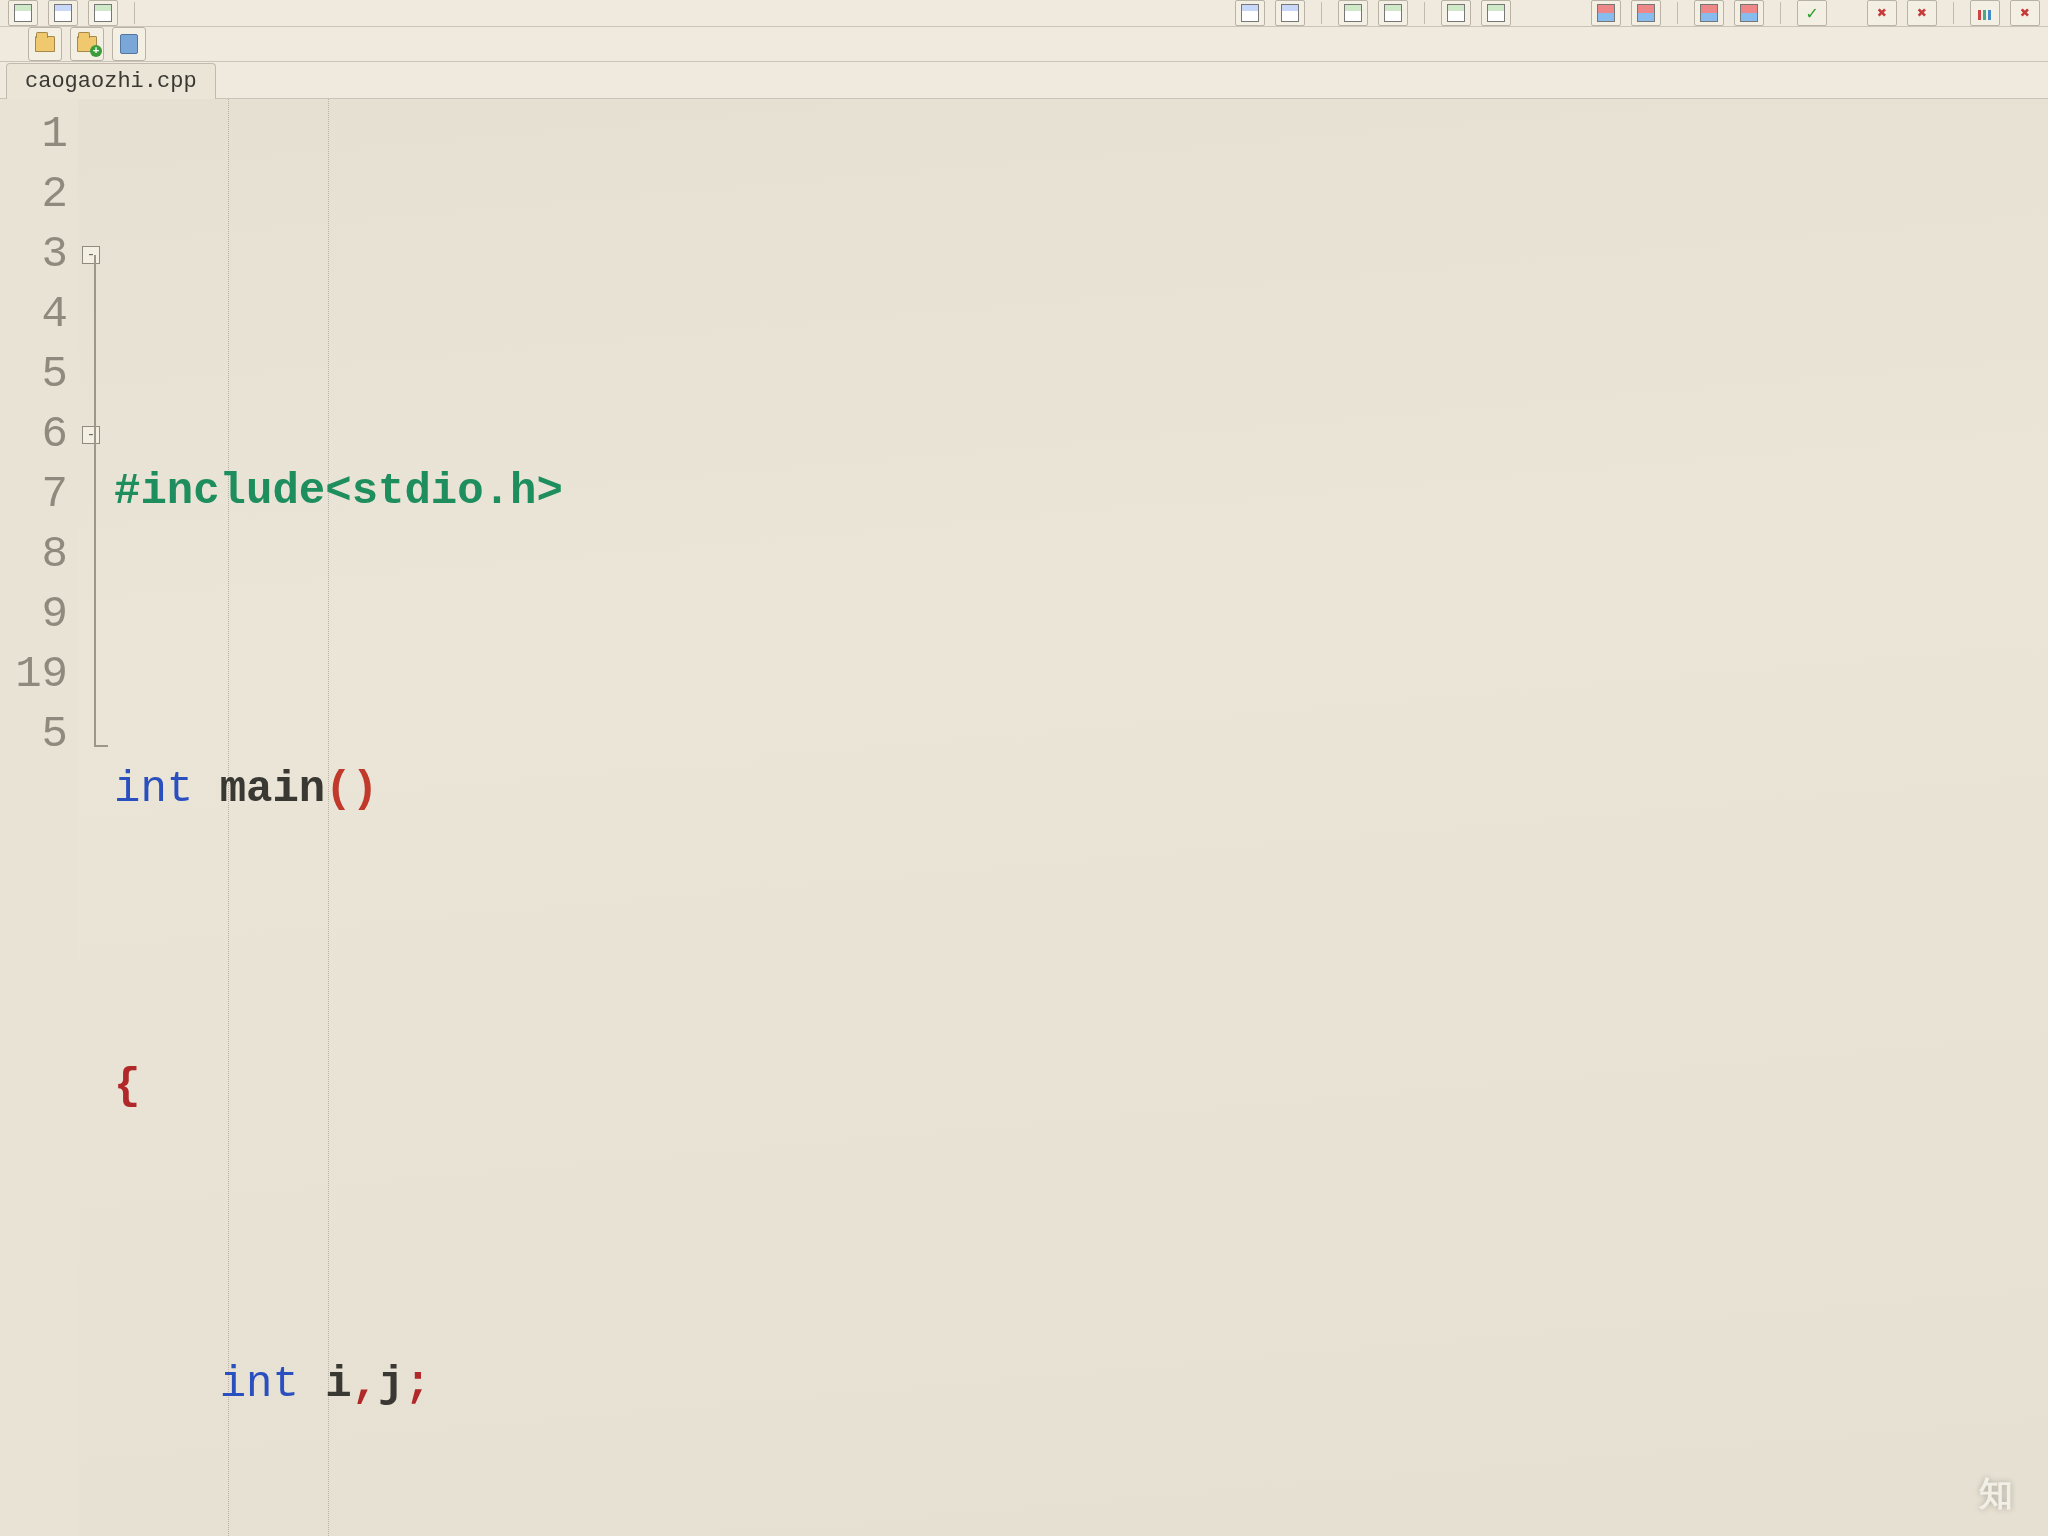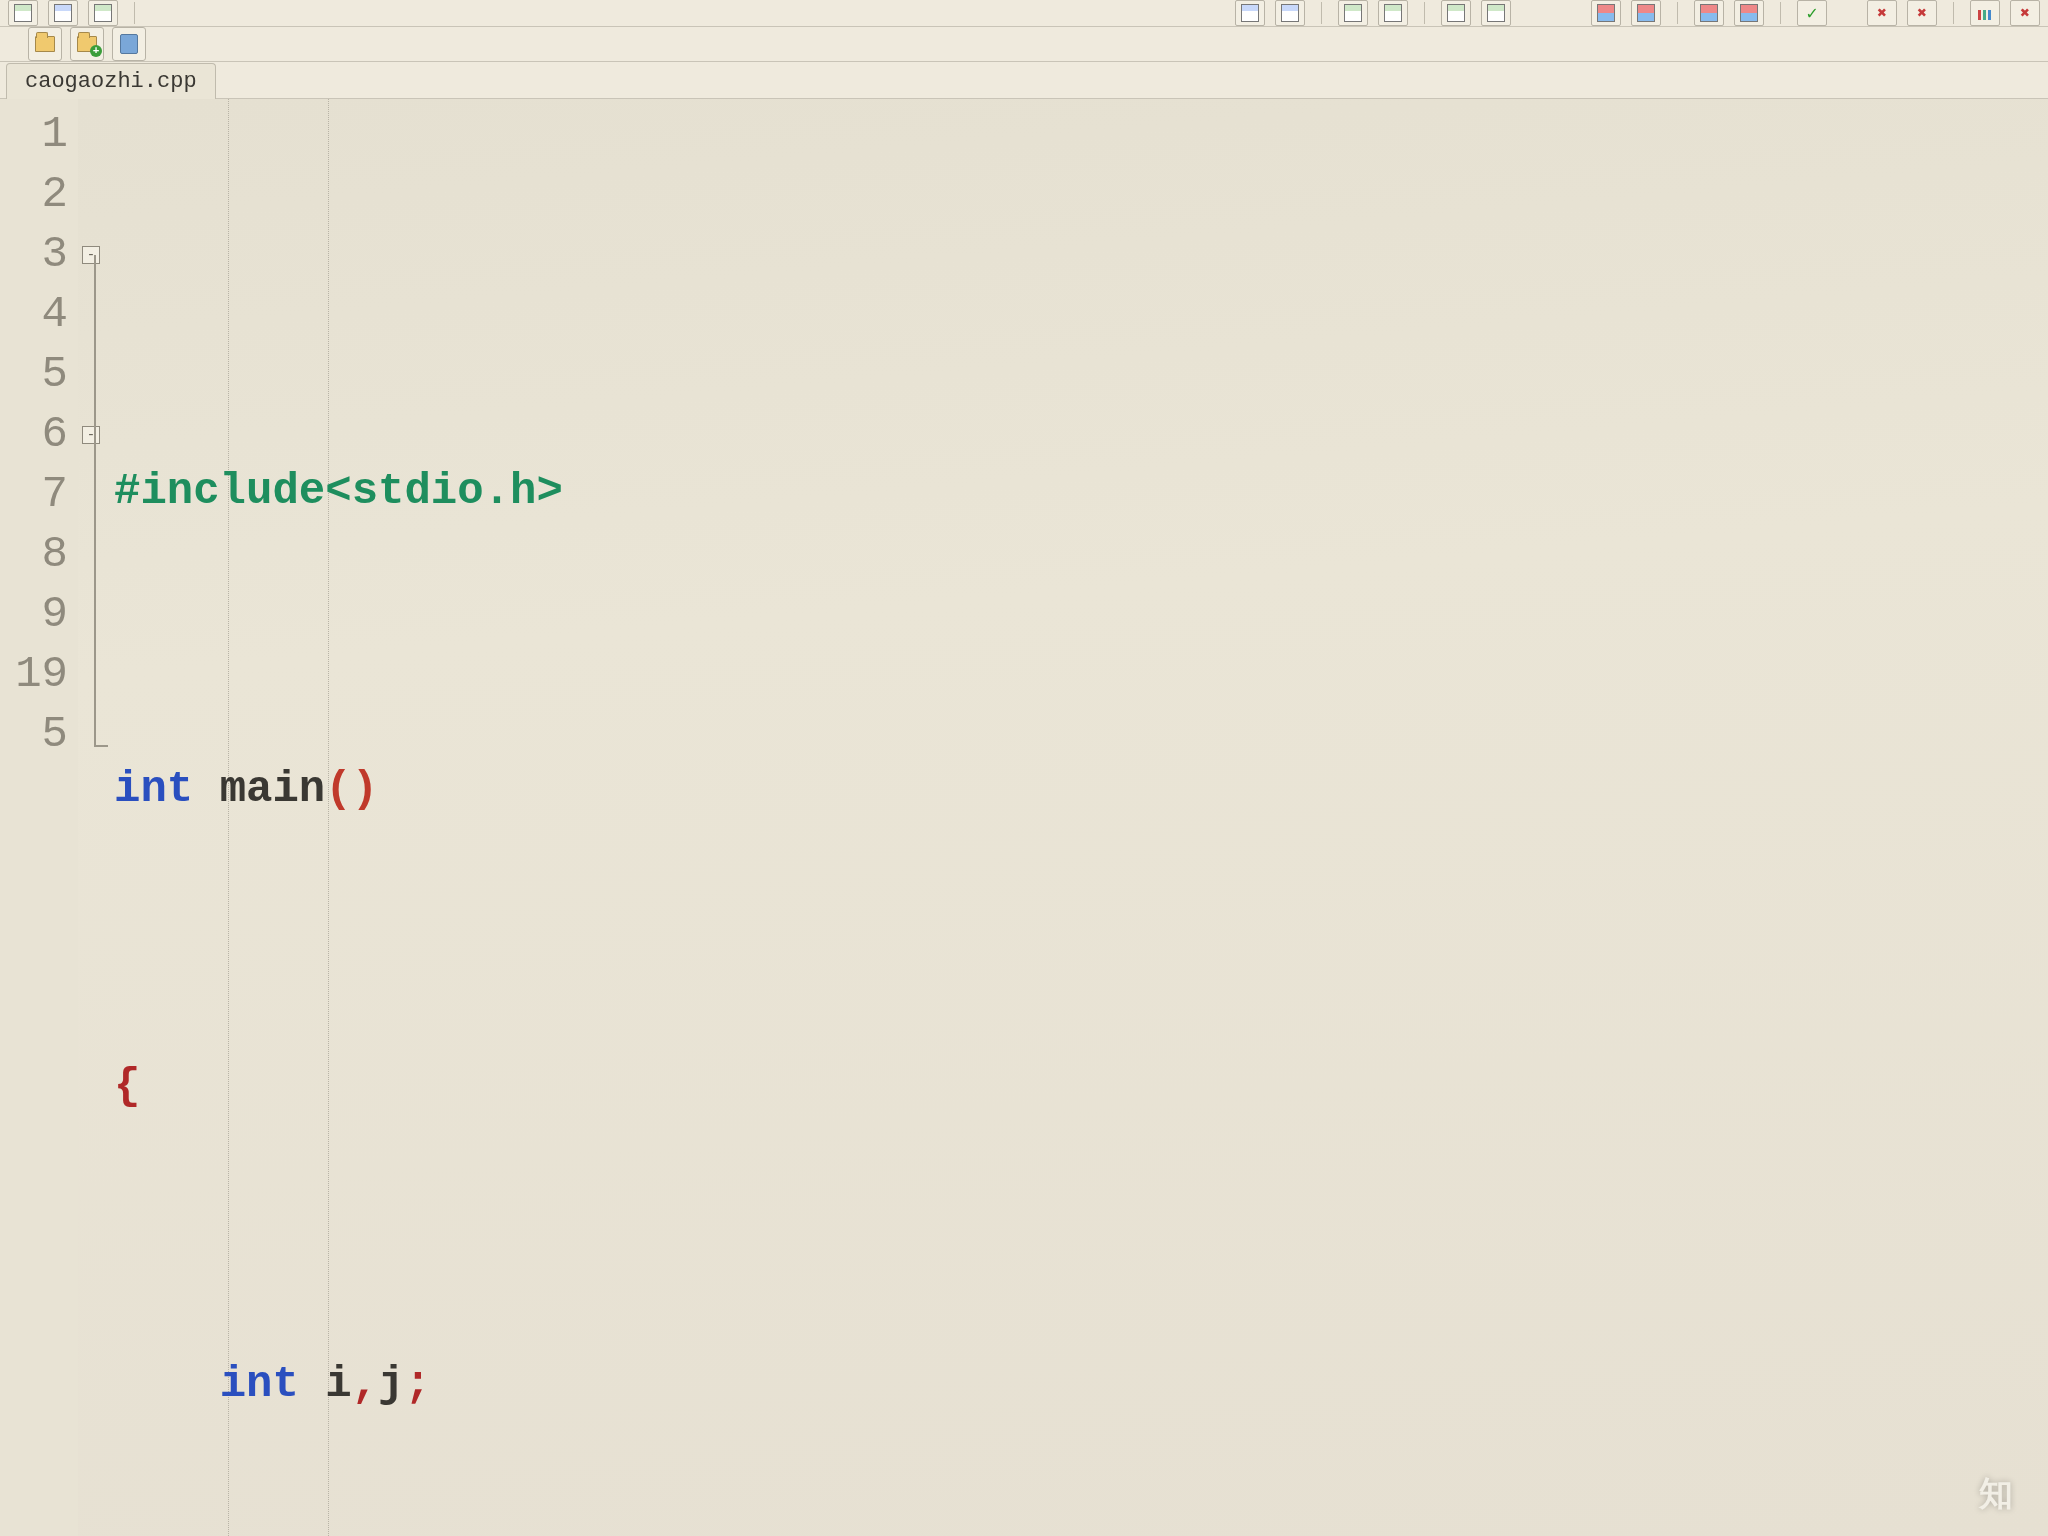--- a/index.html
+++ b/index.html
@@ -179,21 +179,21 @@
   }
   .code .line {
     height: 60px;
     display: flex;
     align-items: flex-end;
     position: relative;
   }
 
   
   .c-pre   { color: #1e8e5e; font-weight: bold; }  
-  .c-kw    { color: #2a4fbf; font-weight: bold; }  
+  .c-kw    { color: #2a4fbf; font-weight: normal; }  
   .c-ident { color: #3a3833; font-weight: bold; }
   .c-punc  { color: #c0392b; font-weight: bold; }  
   .c-op    { color: #b02828; font-weight: bold; }  
   .c-semi  { color: #b02828; font-weight: bold; }  
   .c-brace { color: #b02828; font-weight: bold; }
 
   .indent-guide {
     position:absolute;
     top:0;
     bottom:0;

